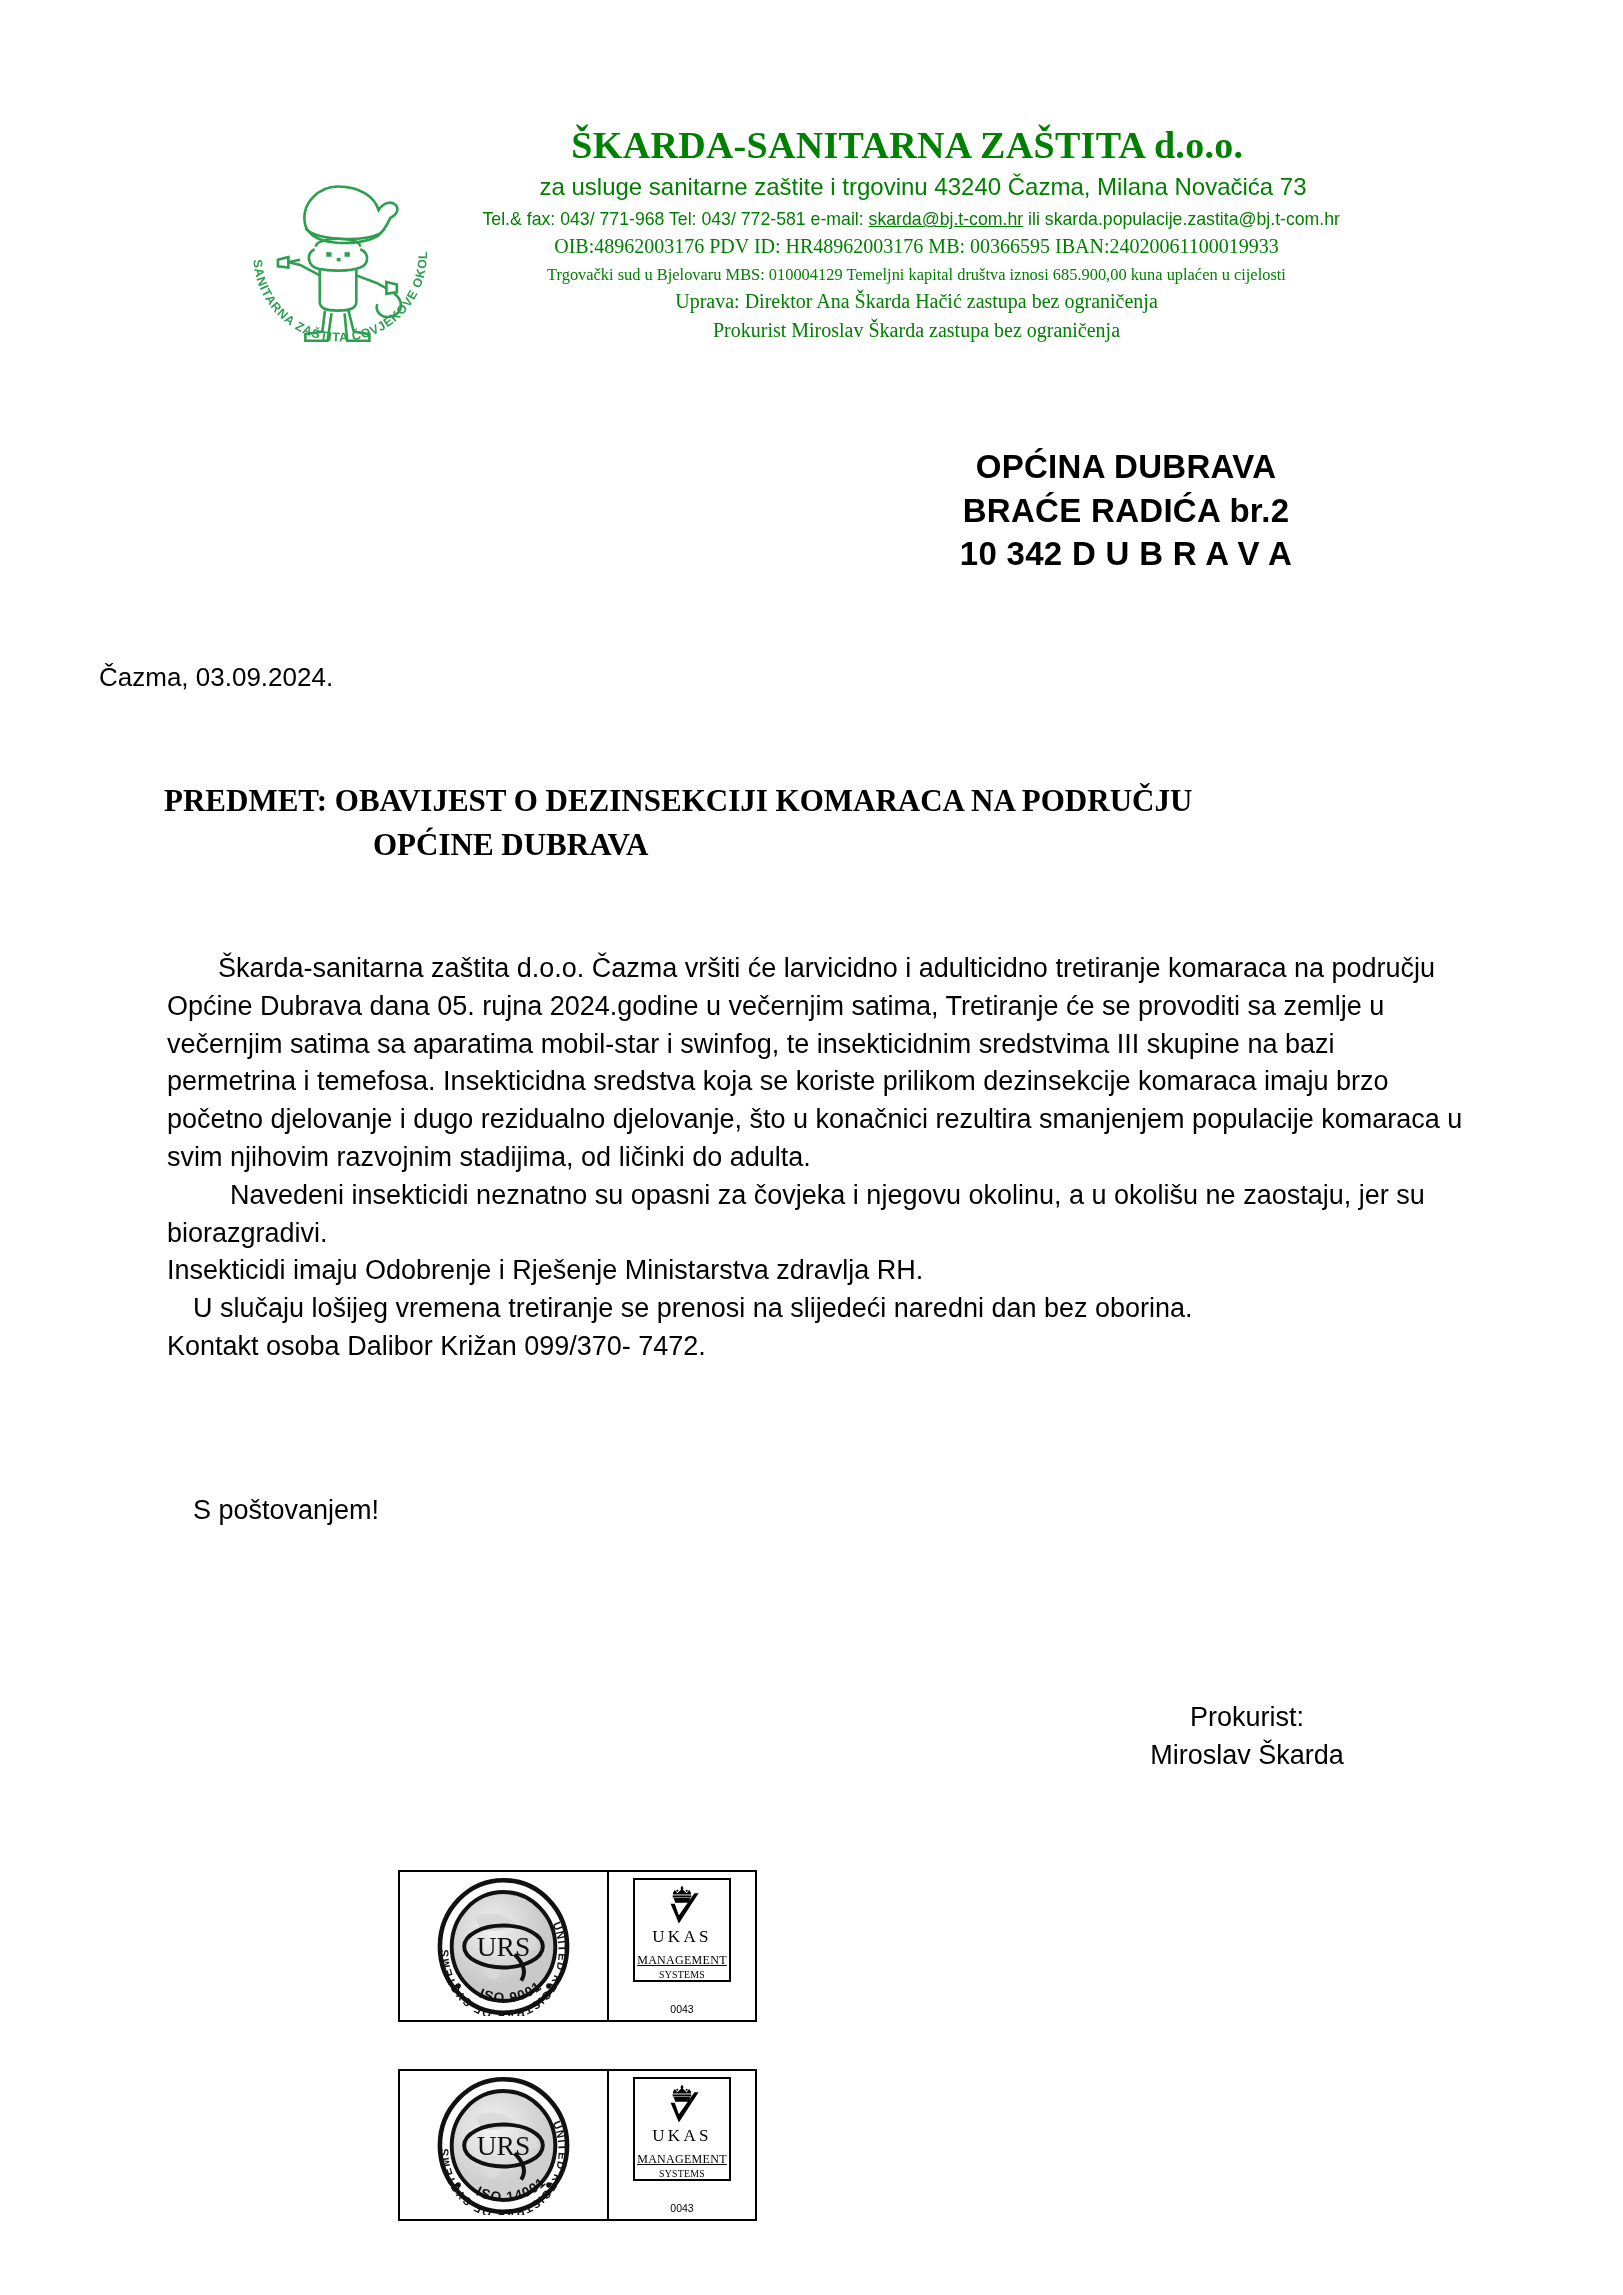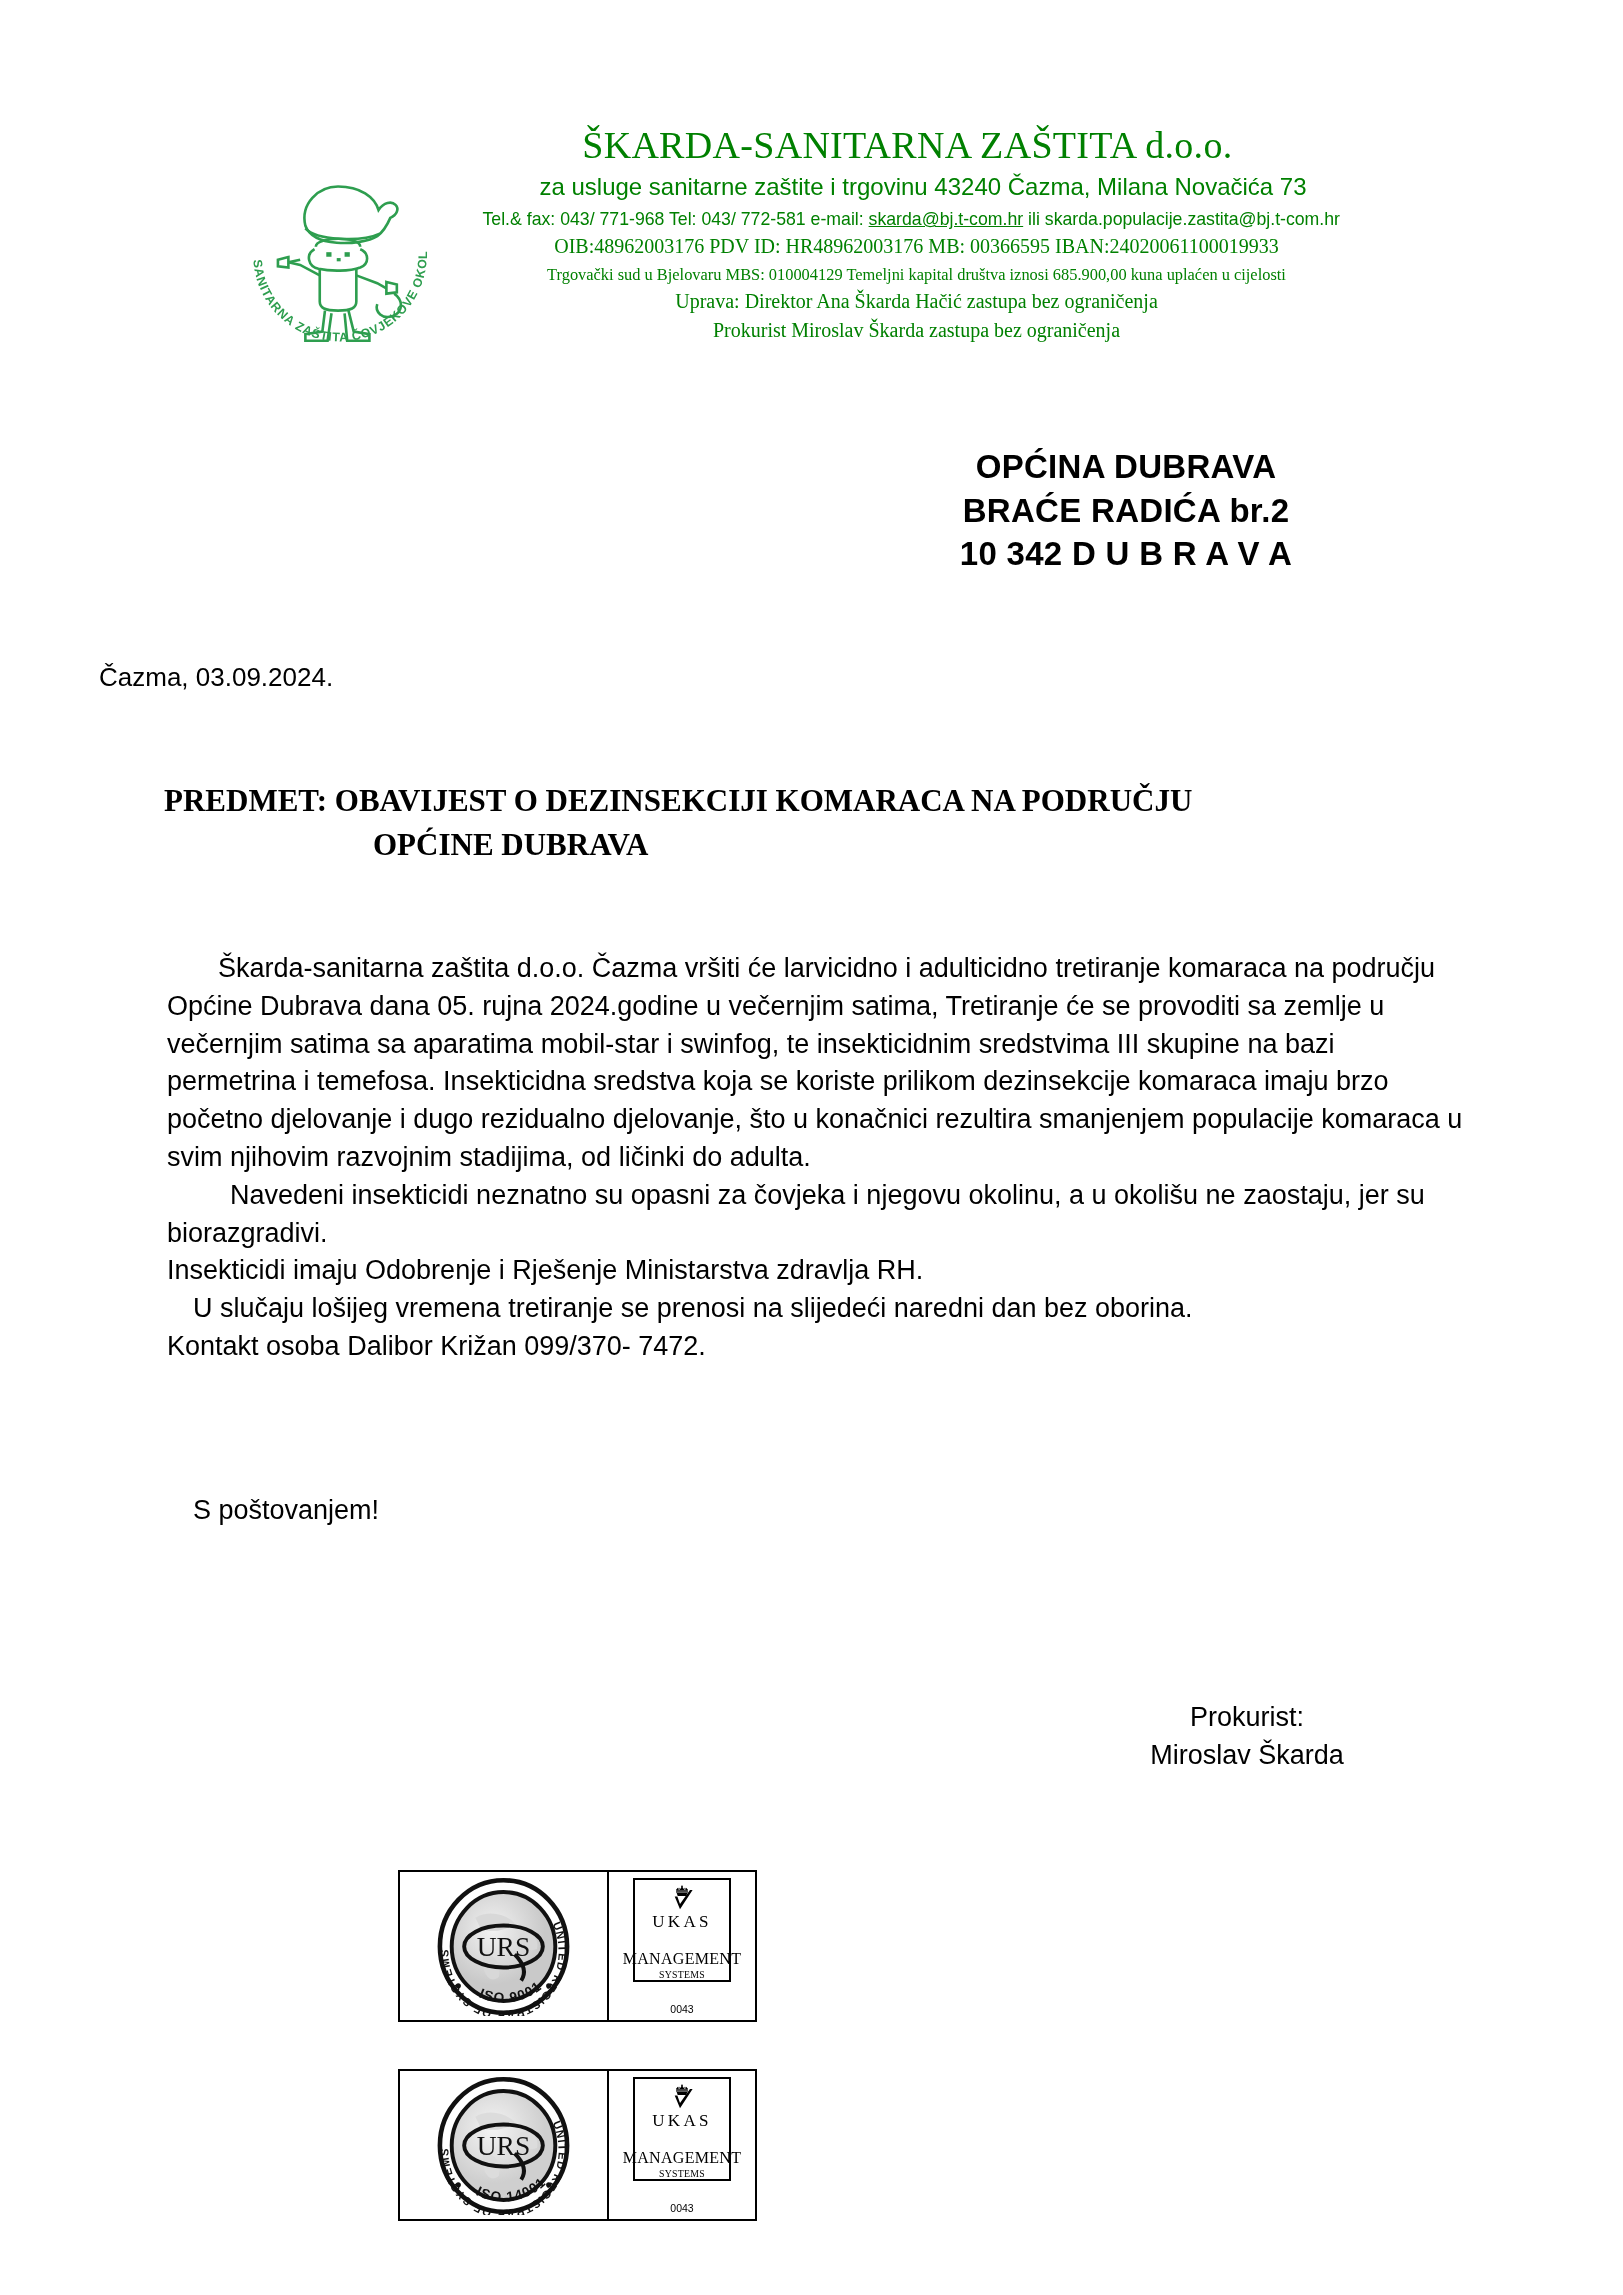--- a/index.html
+++ b/index.html
@@ -43,21 +43,21 @@
   .logo-svg { display: block; }
 
   .lh-text {
     margin-left: 452px;
     width: 929px;
     text-align: center;
     color: #008000;
   }
   .lh-company {
     font-family: "Liberation Serif", serif;
-    font-weight: normal;
+    font-weight: bold;
     font-size: 38px;
     letter-spacing: 0.3px;
     line-height: 1.12;
     white-space: nowrap;
     margin-left: -18.3px;
   }
   .lh-sub {
     font-family: "Liberation Sans", sans-serif;
     font-size: 24px;
     line-height: 1.2;
@@ -218,23 +218,24 @@
   }
   .ukas-word {
     font-family: "Liberation Serif", serif;
     font-size: 17px;
     letter-spacing: 3.3px;
     margin-top: 1.3px;
     font-weight: 400;
   }
   .ukas-mgmt {
     font-family: "Liberation Serif", serif;
-    font-size: 16px;
+    font-size: 12px;
     letter-spacing: 0.3px;
-    margin-top: 18px;
+    margin-top: 6px;
+    text-decoration: underline;
   }
   .ukas-sys {
     font-family: "Liberation Serif", serif;
     font-size: 9.8px;
     letter-spacing: 0.3px;
     margin-top: 1.3px;
   }
   .ukas-num {
     font-family: "Liberation Sans", sans-serif;
     font-size: 10.5px;

